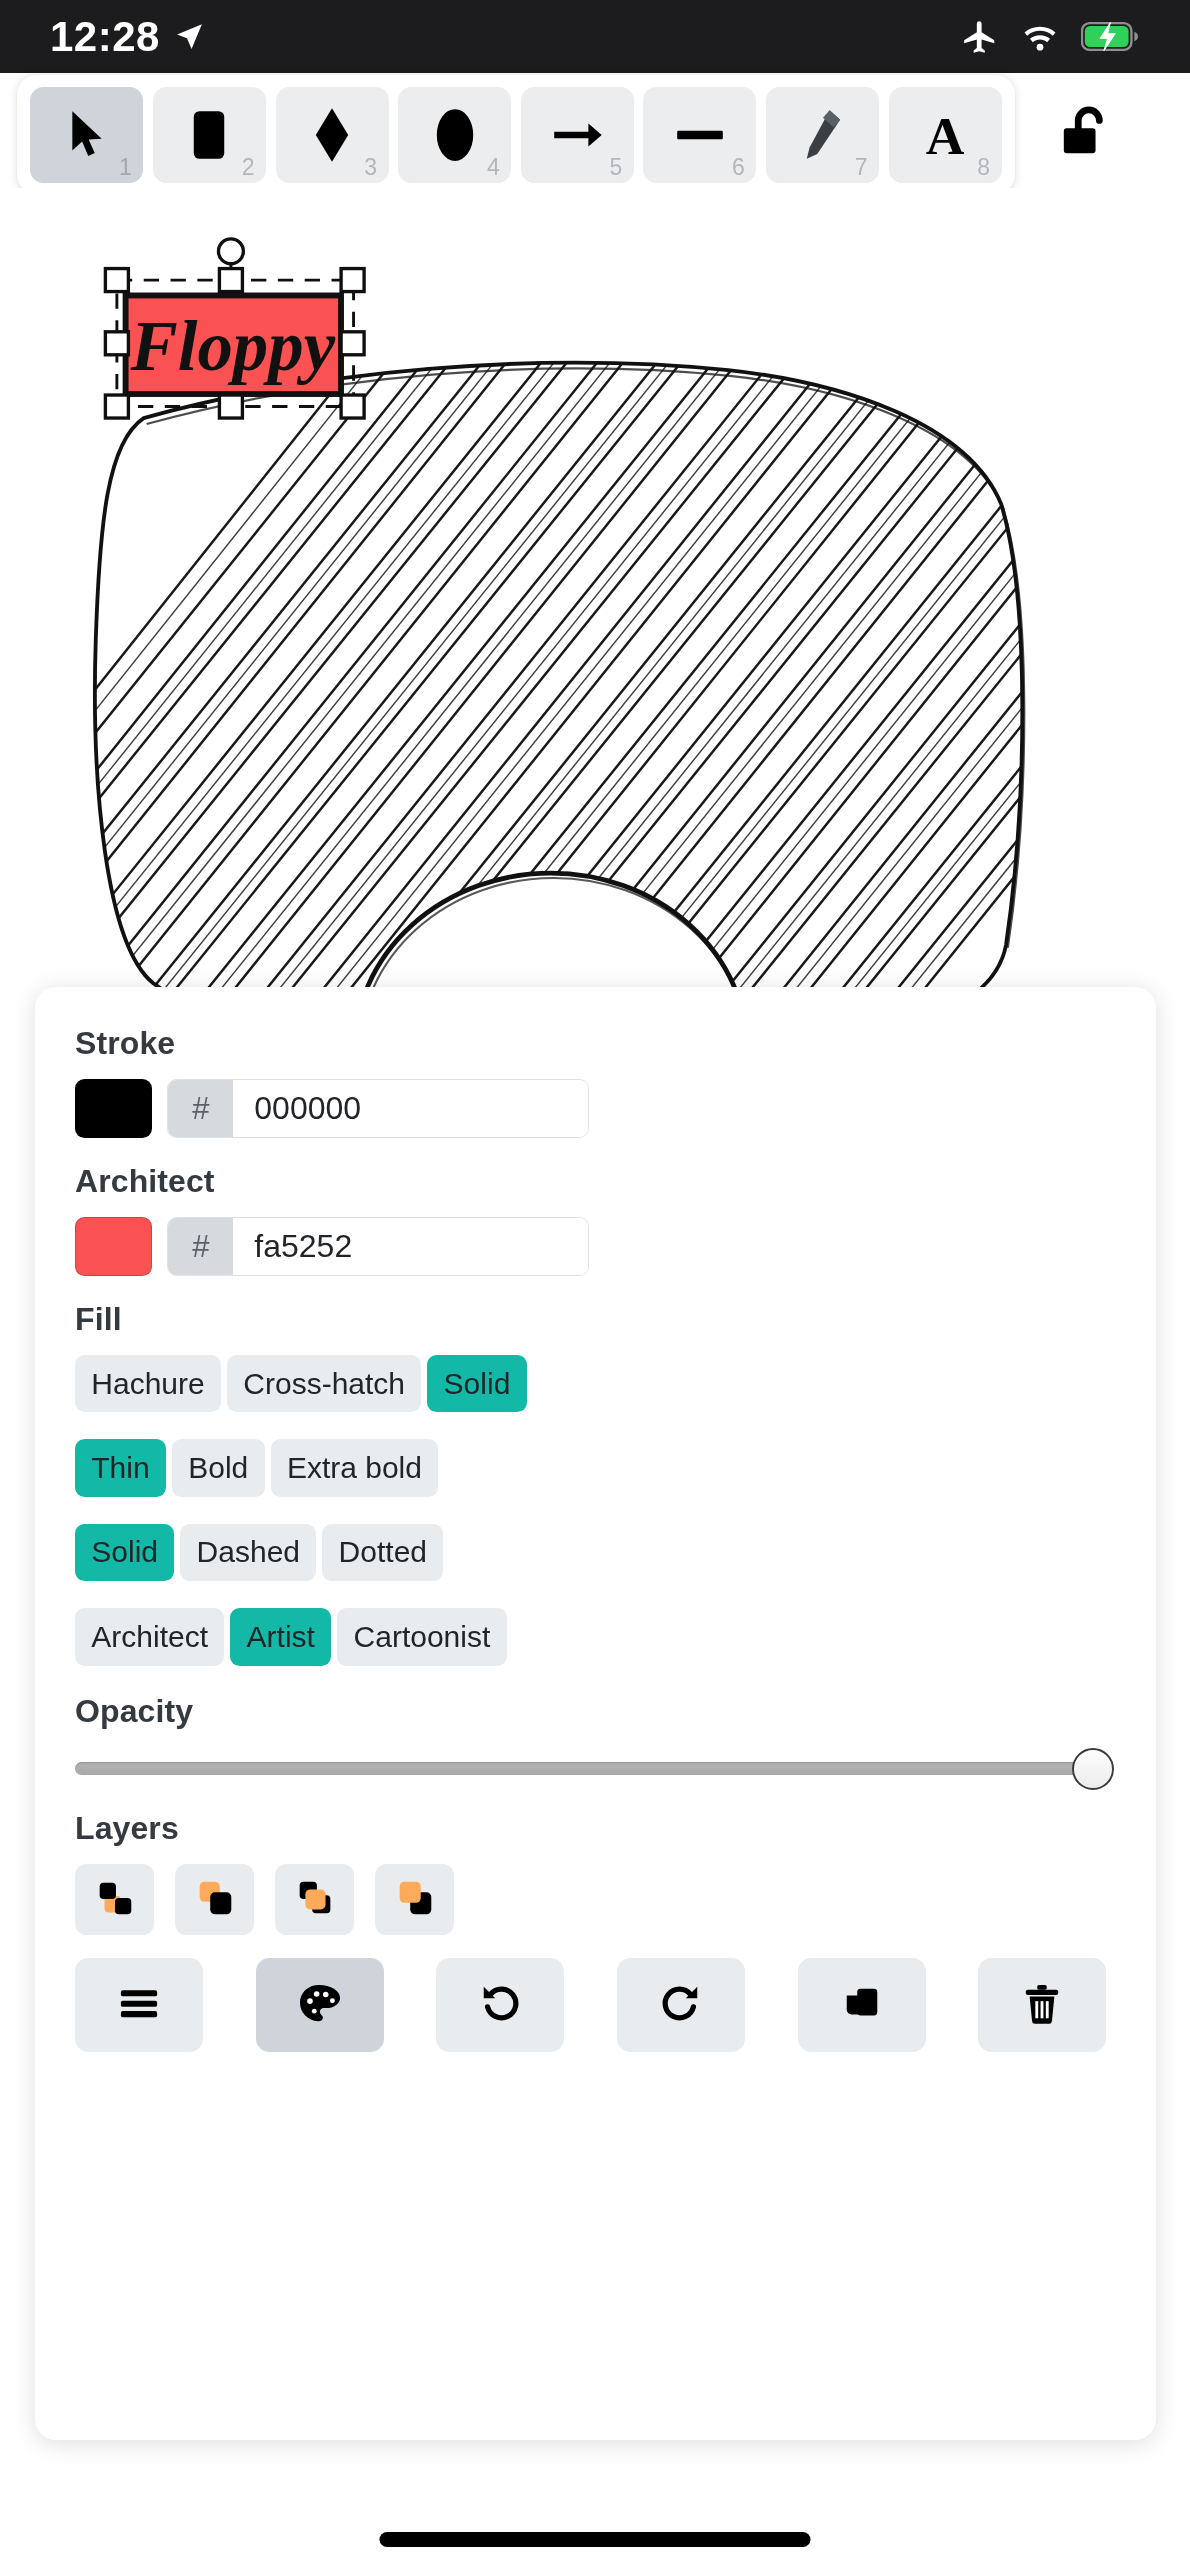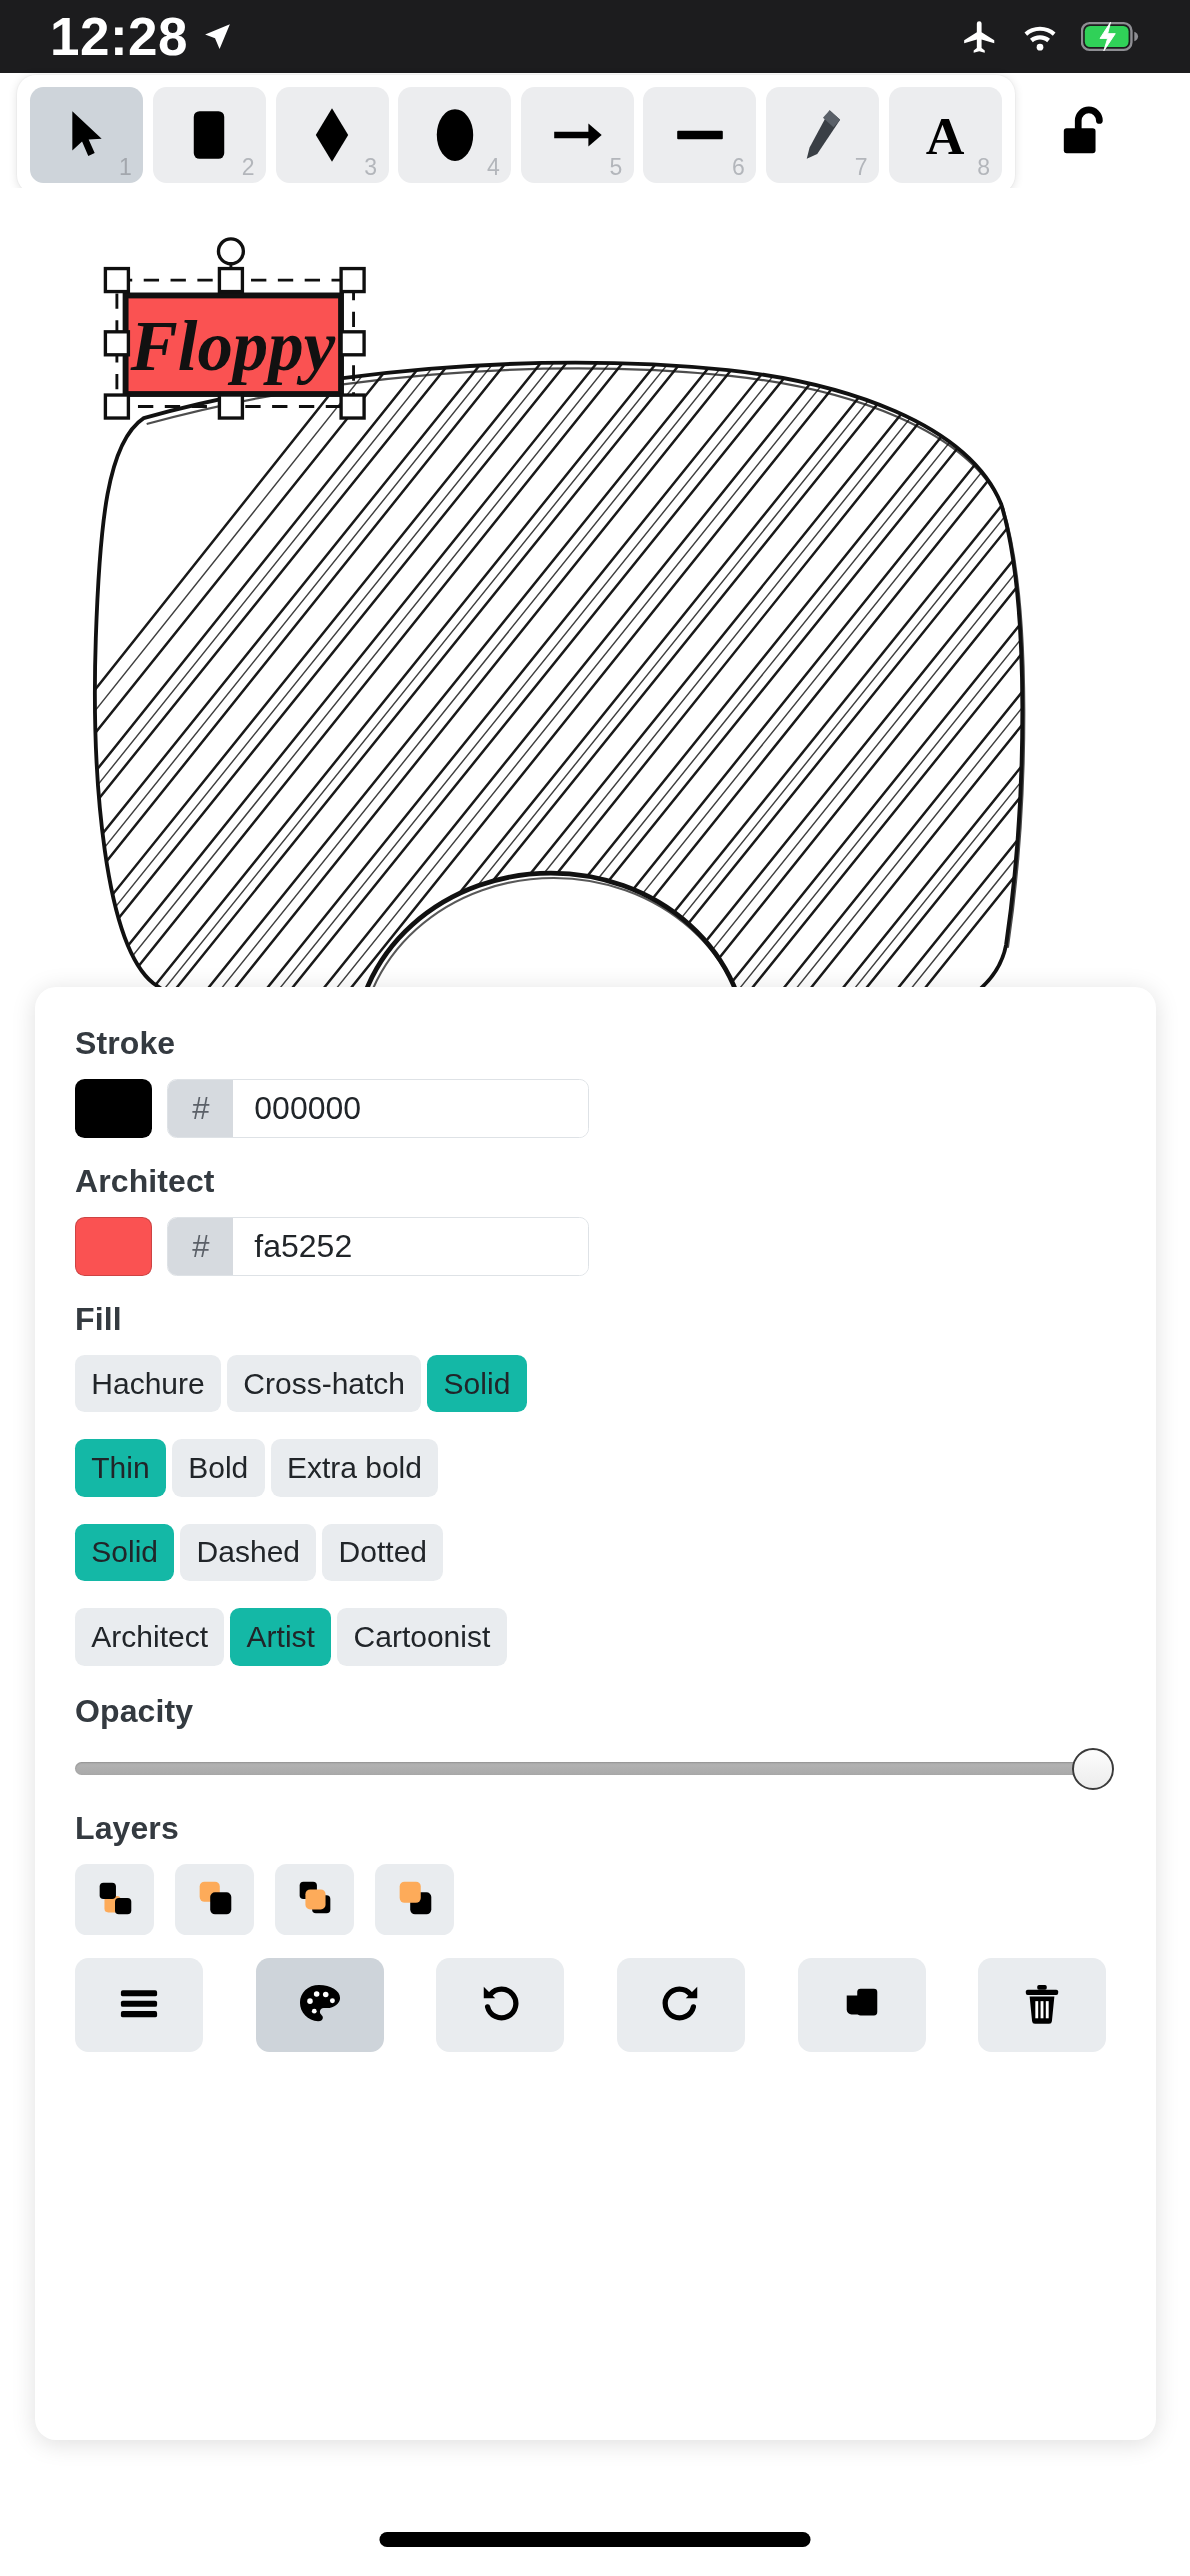--- a/index.html
+++ b/index.html
@@ -12,21 +12,21 @@
   #root { position: relative; width: 1190px; height: 2576px; background: #ffffff; }
 
   
   .statusbar {
     position: absolute; top: 0; left: 0; width: 1190px; height: 73px;
     background: #1c1c1e; color: #ffffff;
     display: flex; align-items: center; justify-content: space-between;
     padding: 0 50px;
   }
   .sb-left { display: flex; align-items: center; gap: 13.4px; }
-  .sb-time { font-size: 53px; font-weight: 600; letter-spacing: 0.5px; color:#fff; }
+  .sb-time { font-size: 42px; font-weight: 600; letter-spacing: 0.5px; color:#fff; }
   .sb-right { display: flex; align-items: center; gap: 21px; }
   .loc-arrow svg, .sb-right svg { display:block; }
 
   
   .toolbar-wrap {
     position: absolute; top: 82px; left: 17px;
     width: 1156px; height: 105px;
     display: flex; align-items: center;
   }
   .toolbar {

